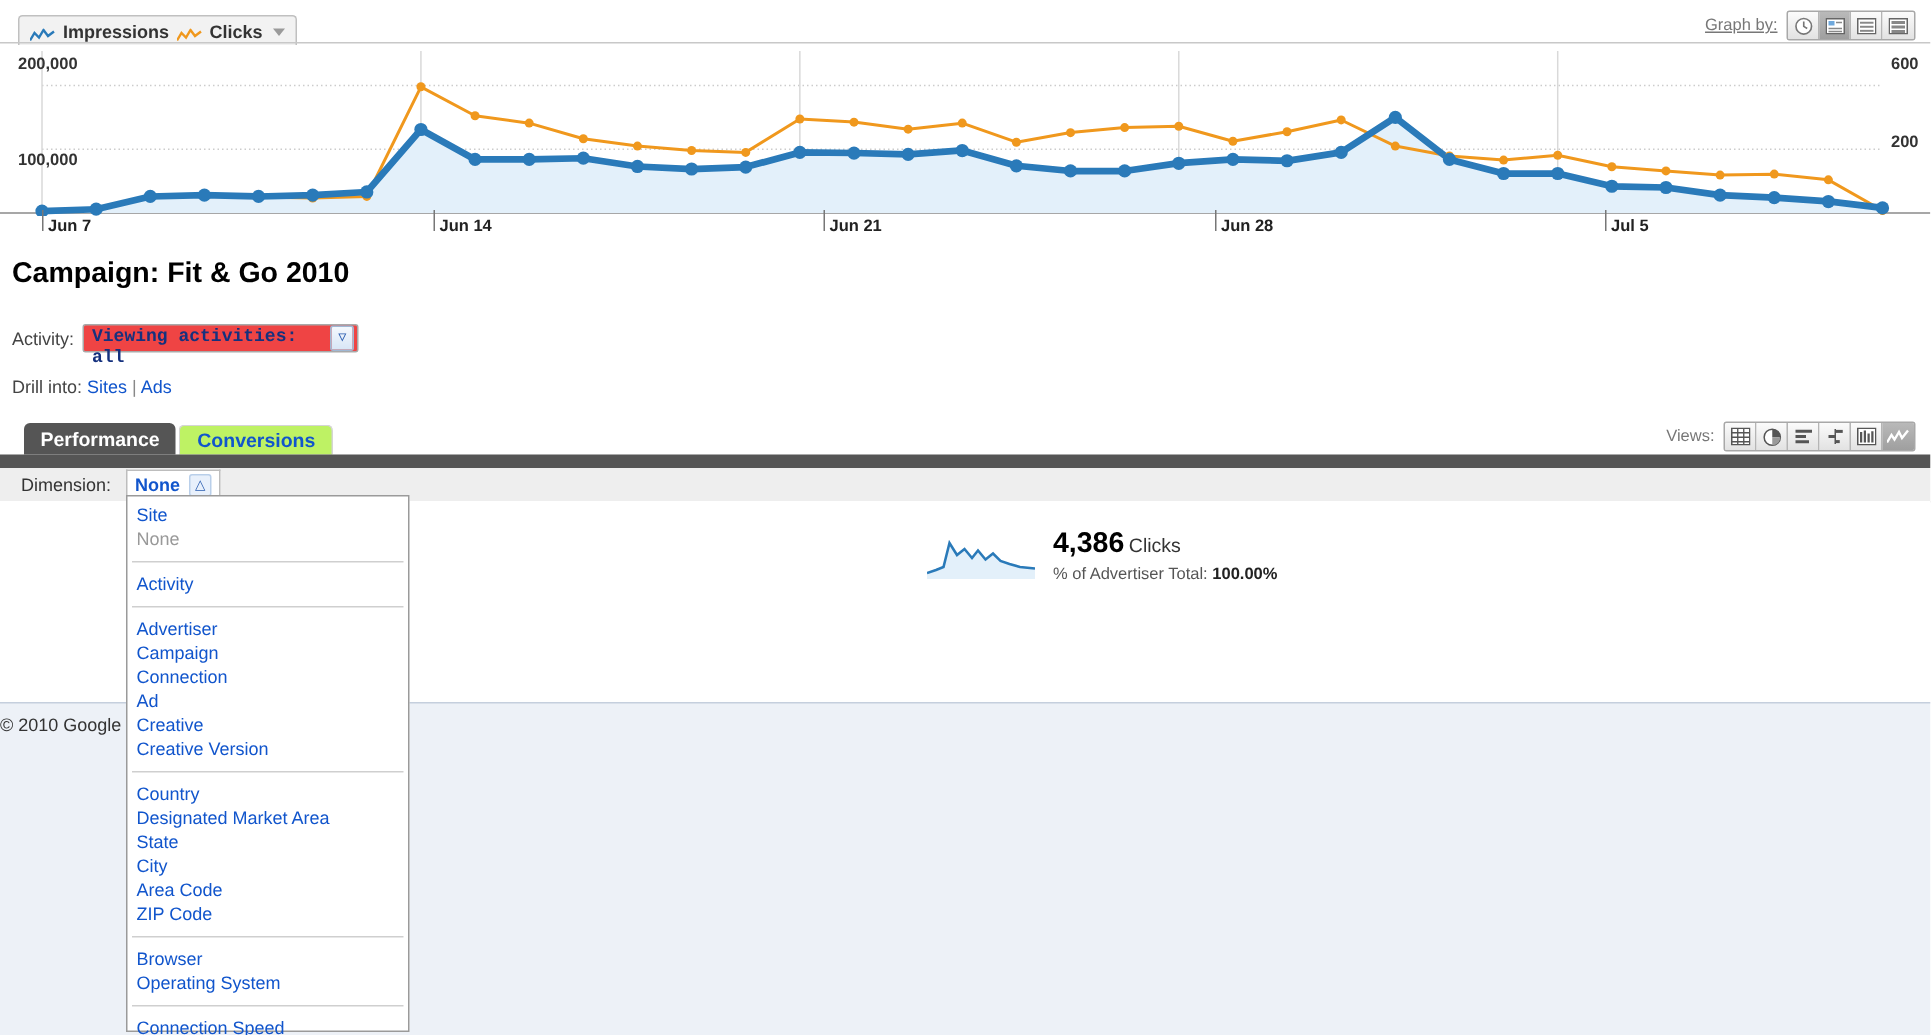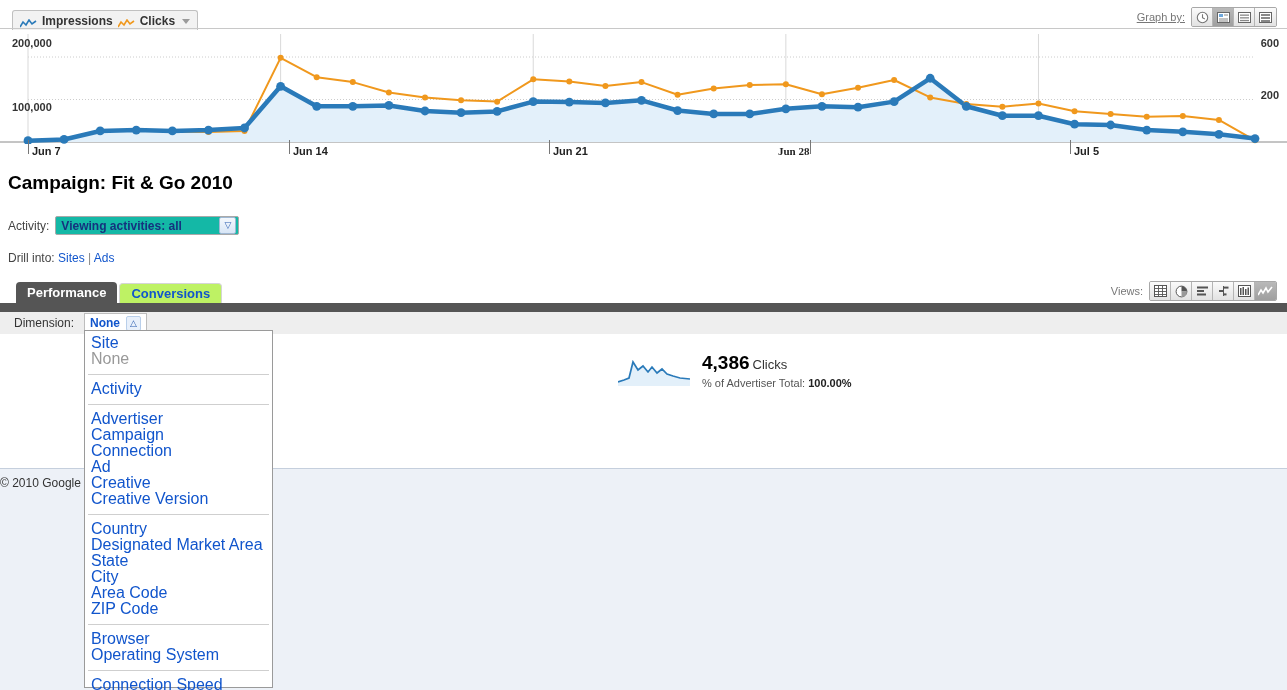--- a/index.html
+++ b/index.html
@@ -80,26 +80,27 @@
   #page-title {
     position: absolute; left: 8px; top: 172px;
     font-size: 19px; font-weight: bold; color: #000;
   }
   #activity-row {
     position: absolute; left: 8px; top: 216px;
     display: flex; align-items: center; gap: 6px;
   }
   #activity-row .fld-label { color: #444; font-size: 12px; }
   .fake-select {
-    display: flex; align-items: center; justify-content: space-between;
+    display: flex; justify-content: space-between;
     width: 184px; height: 19px;
-    border: 1px solid #a9a9a9; background: #14b8a6;
+    border: 1px solid #a9a9a9; background: #ef4444;
     border-radius: 2px;
     padding: 0 2px 0 5px;
     box-sizing: border-box;
+    font-family: Liberation Mono, monospace;
   }
   .fake-select .sel-text { font-size: 12px; font-weight: bold; color: #15317e; }
   .sel-arrow {
     width: 15px; height: 15px; display: flex; align-items: center; justify-content: center;
     background: linear-gradient(#f4f8fd, #d8e6f6); border: 1px solid #9fb8d4; border-radius: 2px;
     color: #2a5db0; font-size: 9px; line-height: 9px;
   }
   #drill-row {
     position: absolute; left: 8px; top: 251px;
     font-size: 12px; color: #444;
@@ -152,21 +153,21 @@
 
   
   #dim-menu {
     position: absolute; left: 84px; top: 330px;
     width: 189px; height: 358px;
     background: #ffffff;
     border: 1px solid #9a9a9a;
     box-sizing: border-box;
     z-index: 30;
     padding-top: 4px;
-    font-size: 16px;
+    font-size: 12px;
   }
   #dim-menu .mi {
     height: 16px; line-height: 16px;
     padding: 0 0 0 6px;
     color: #1155cc;
     white-space: nowrap;
   }
   #dim-menu .mi.disabled { color: #999999; }
   #dim-menu .msep { height: 1px; background: #cfcfcf; margin: 7px 3px 6px 3px; }
 
@@ -347,21 +348,21 @@
     <div class="axis-label-right" style="top:37px;">600</div>
     <div class="axis-label-right" style="top:89px;">200</div>
 
     <div class="xtick-bar" style="left:28px;"></div>
     <div class="xtick" style="left:28px;">Jun 7</div>
     <div class="xtick-bar" style="left:289px;"></div>
     <div class="xtick" style="left:289px;">Jun 14</div>
     <div class="xtick-bar" style="left:549px;"></div>
     <div class="xtick" style="left:549px;">Jun 21</div>
     <div class="xtick-bar" style="left:810px;"></div>
-    <div class="xtick" style="left:774px;font-family:Liberation Serif, serif;">Jun 28</div>
+    <div class="xtick" style="left:810px;">Jun 28</div>
     <div class="xtick-bar" style="left:1070px;"></div>
     <div class="xtick" style="left:1070px;">Jul 5</div>
   </div>
 
   <div id="page-title">Campaign: Fit &amp; Go 2010</div>
 
   <div id="activity-row">
     <span class="fld-label">Activity:</span>
     <span class="fake-select">
       <span class="sel-text">Viewing activities: all</span>

